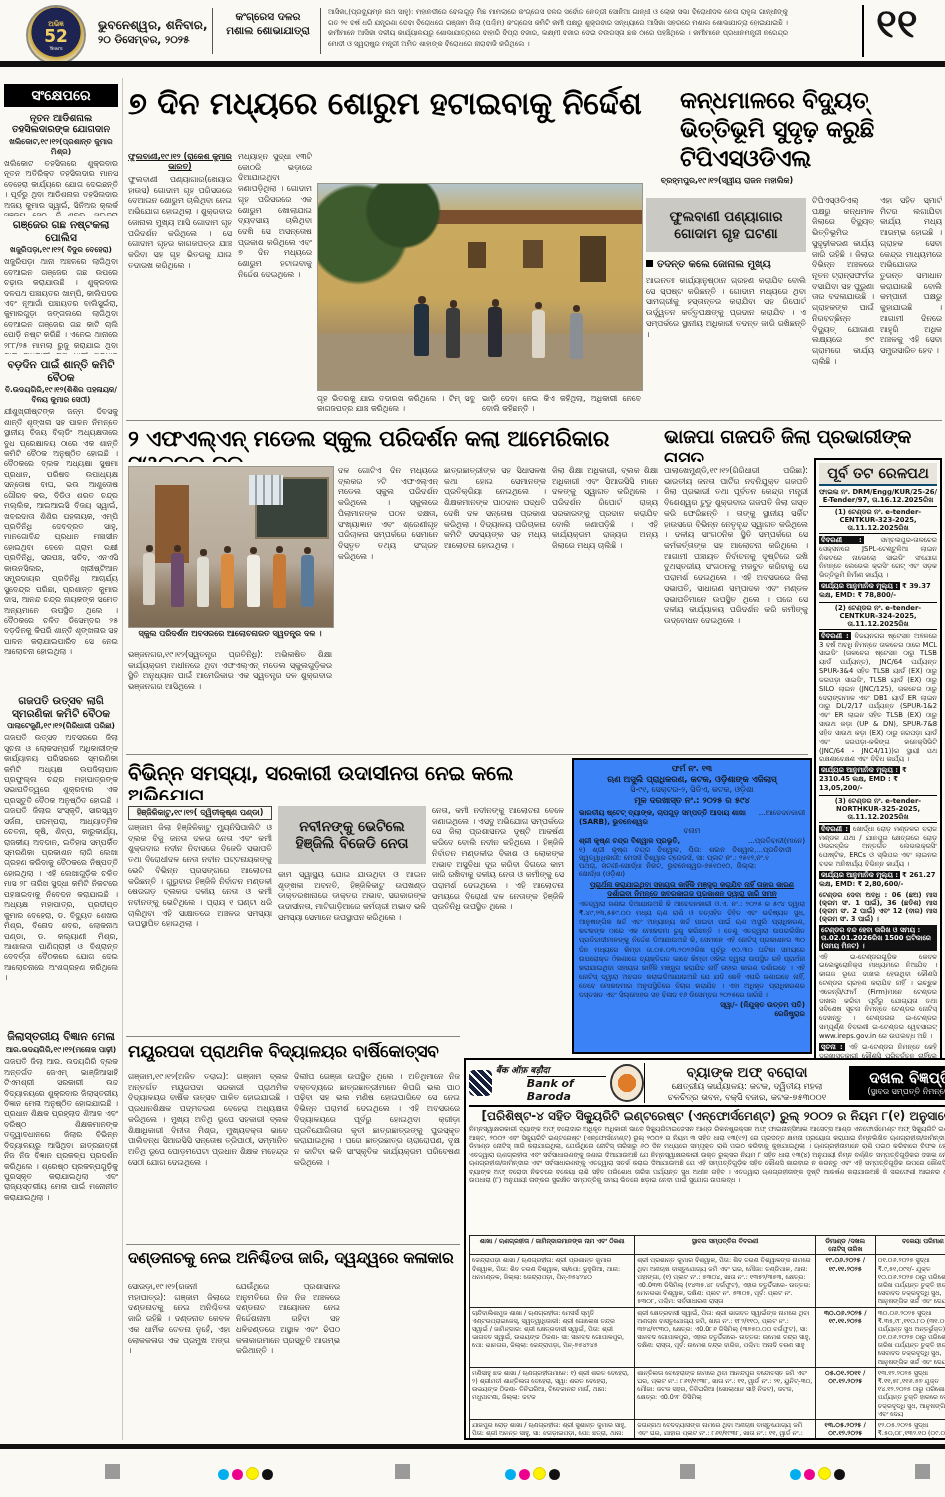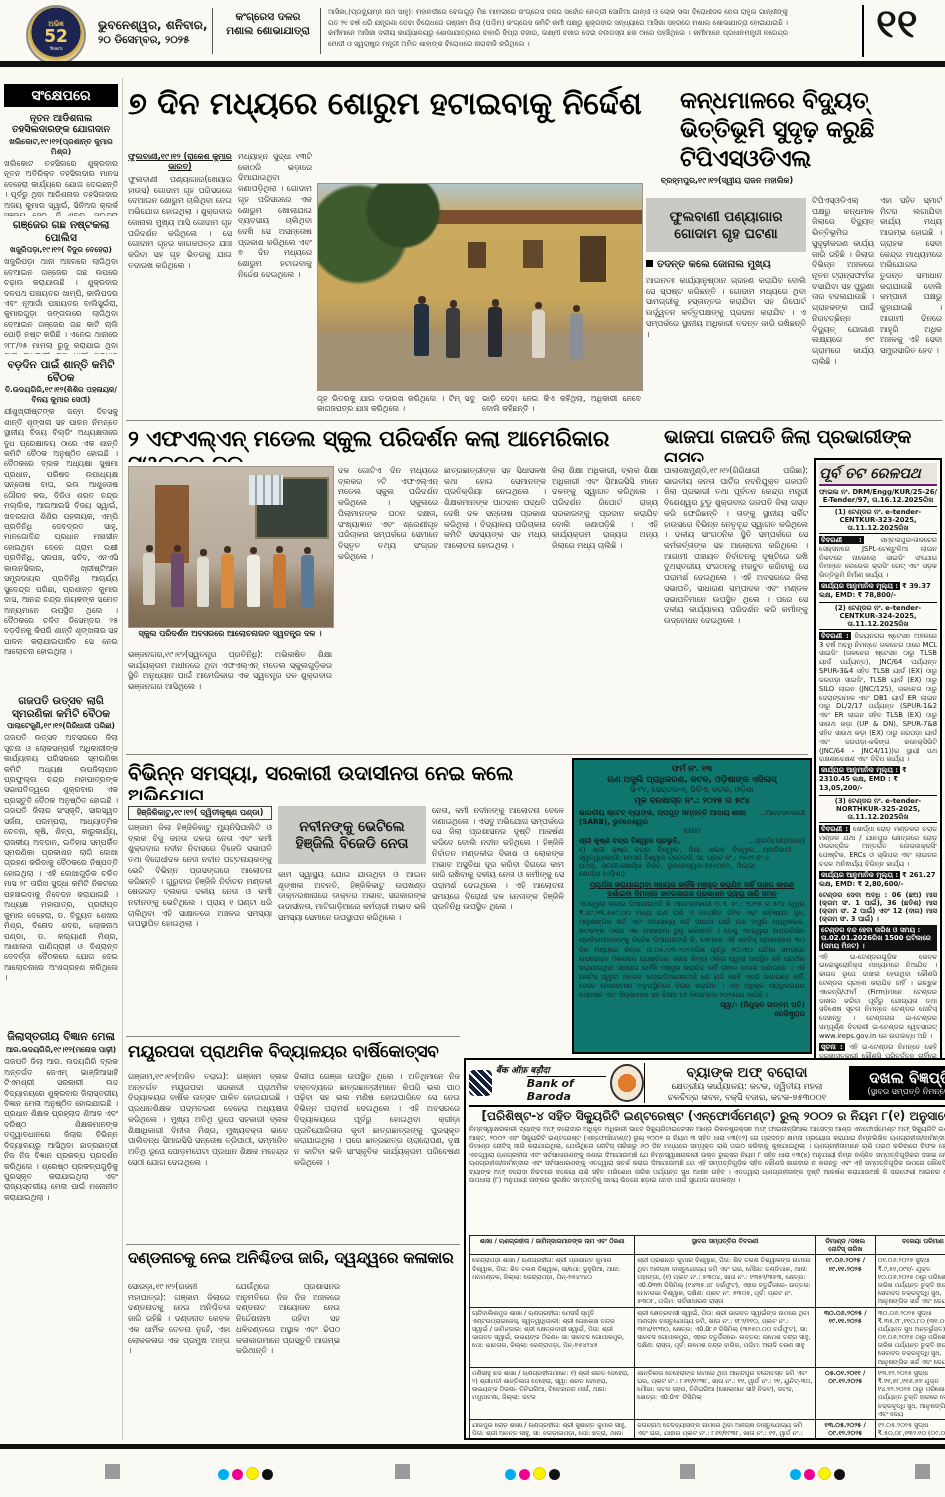--- a/index.html
+++ b/index.html
@@ -20,25 +20,25 @@
   .photo{position:absolute;overflow:hidden;border:1px solid #9a968c;}
   .fig{position:absolute;border-radius:4px 4px 2px 2px;}
   .fig:before{content:'';position:absolute;top:-8px;left:25%;width:55%;padding-top:55%;border-radius:50%;background:#3f2d22;}
   
   .badge{position:absolute;border-radius:50%;background:radial-gradient(circle at 50% 45%,#1d2451 58%,#c9a63d 60%,#efe8d8 78%,#b9b4a6 100%);border:2px solid #8f8c82;display:flex;flex-direction:column;align-items:center;justify-content:center;}
   .badge .t1{color:#e8c55a;font-size:7px;font-weight:bold;}
   .badge .t2{color:#f0cf6a;font-size:17px;font-weight:bold;line-height:1;}
   .badge .t3{color:#eee;font-size:5px;}
   
   .tender{position:absolute;border:2px solid #000;background:#fcfaf5;padding:3px;box-sizing:border-box;}
-  .tender .title{background:#e8e5dc;border-bottom:2px solid #701a75;font-size:14.5px;font-weight:bold;text-align:left;padding:2px 0;font-style:italic;}
+  .tender .title{background:#e8e5dc;border-bottom:2px solid #0c4a6e;font-size:14.5px;font-weight:bold;text-align:center;padding:2px 0;}
   .tender p{margin:2px 0;}
   .tband{background:#111;color:#fff;font-weight:bold;padding:1px 2px;}
   
-  .court{position:absolute;border:2px solid #000;background:#0f766e;padding:4px 5px;box-sizing:border-box;overflow:hidden;}
+  .court{position:absolute;border:2px solid #000;background:#3b82f6;padding:4px 5px;box-sizing:border-box;overflow:hidden;}
   .flexrow{display:flex;justify-content:space-between;}
   
   .bank{position:absolute;border:2px solid #000;background:#fdfbf6;box-sizing:border-box;padding:3px;overflow:hidden;}
   .bank table{border-collapse:collapse;width:100%;table-layout:fixed;}
   .bank th,.bank td{border:1px solid #222;font-size:6.4px;line-height:1.28;padding:1px 2px;vertical-align:top;overflow:hidden;}
   .bank th{text-align:center;font-weight:bold;}
   .bsun{width:26px;height:26px;border-radius:5px;background:repeating-linear-gradient(45deg,#17213d 0 4px,#fdfbf6 4px 6px);}
   .seal{width:34px;height:34px;border-radius:50%;border:2px solid #333;background:radial-gradient(circle,#e07b2a 0 40%,#f3e6d2 41% 100%);}
   
   .regsq{width:15px;height:15px;background:#9a9a9a;}

